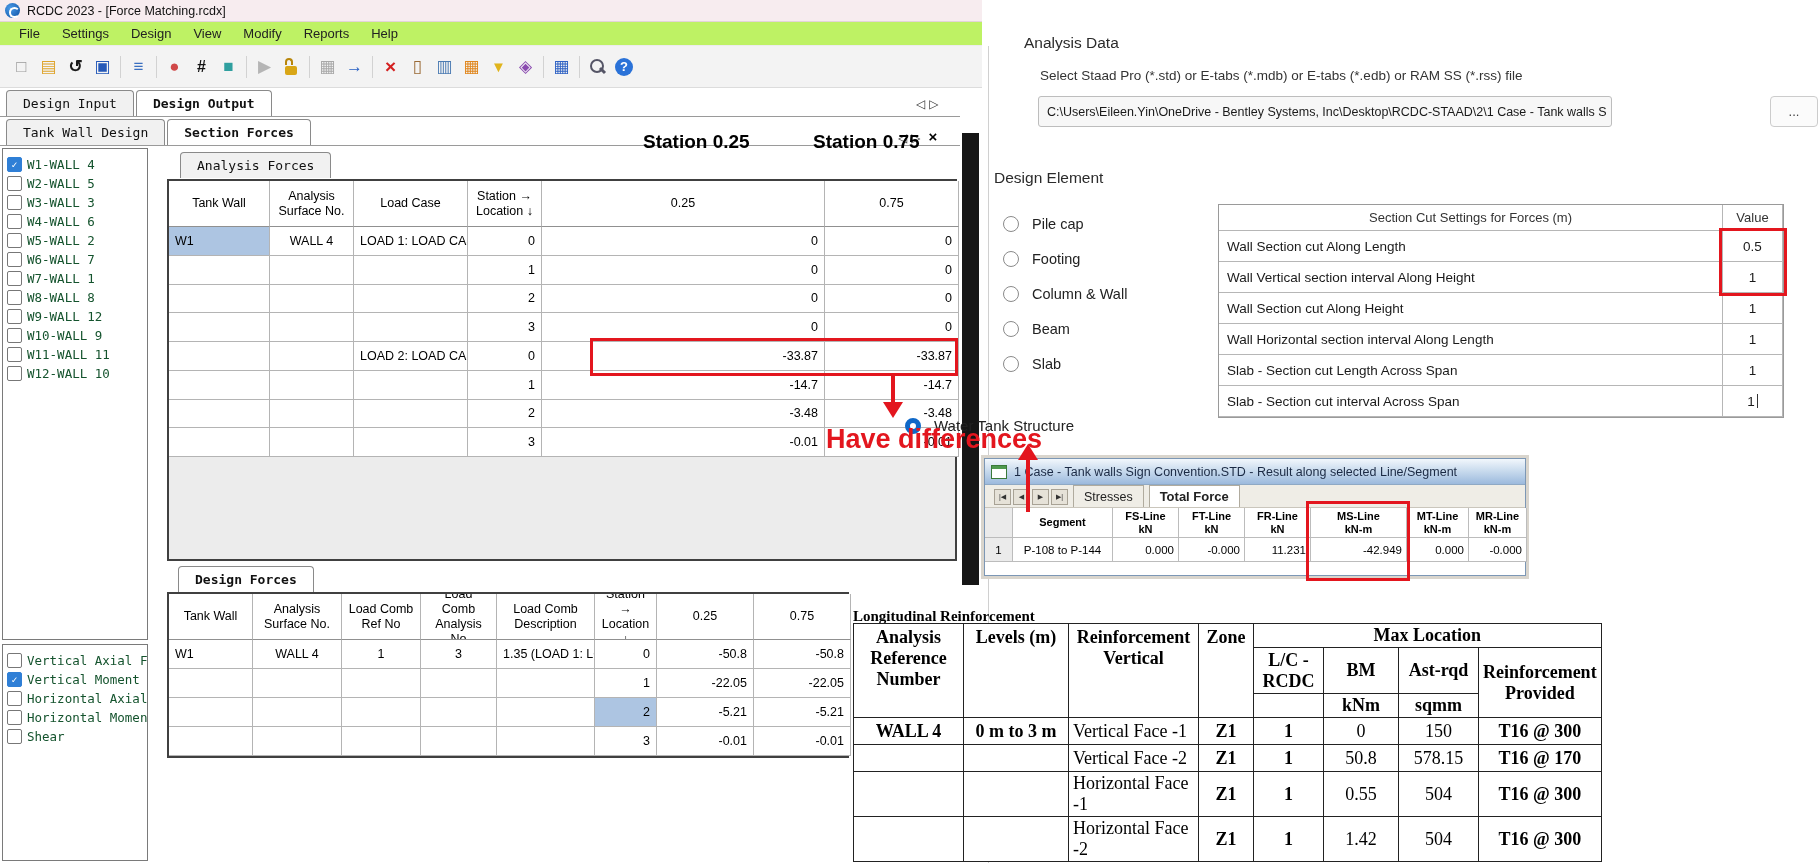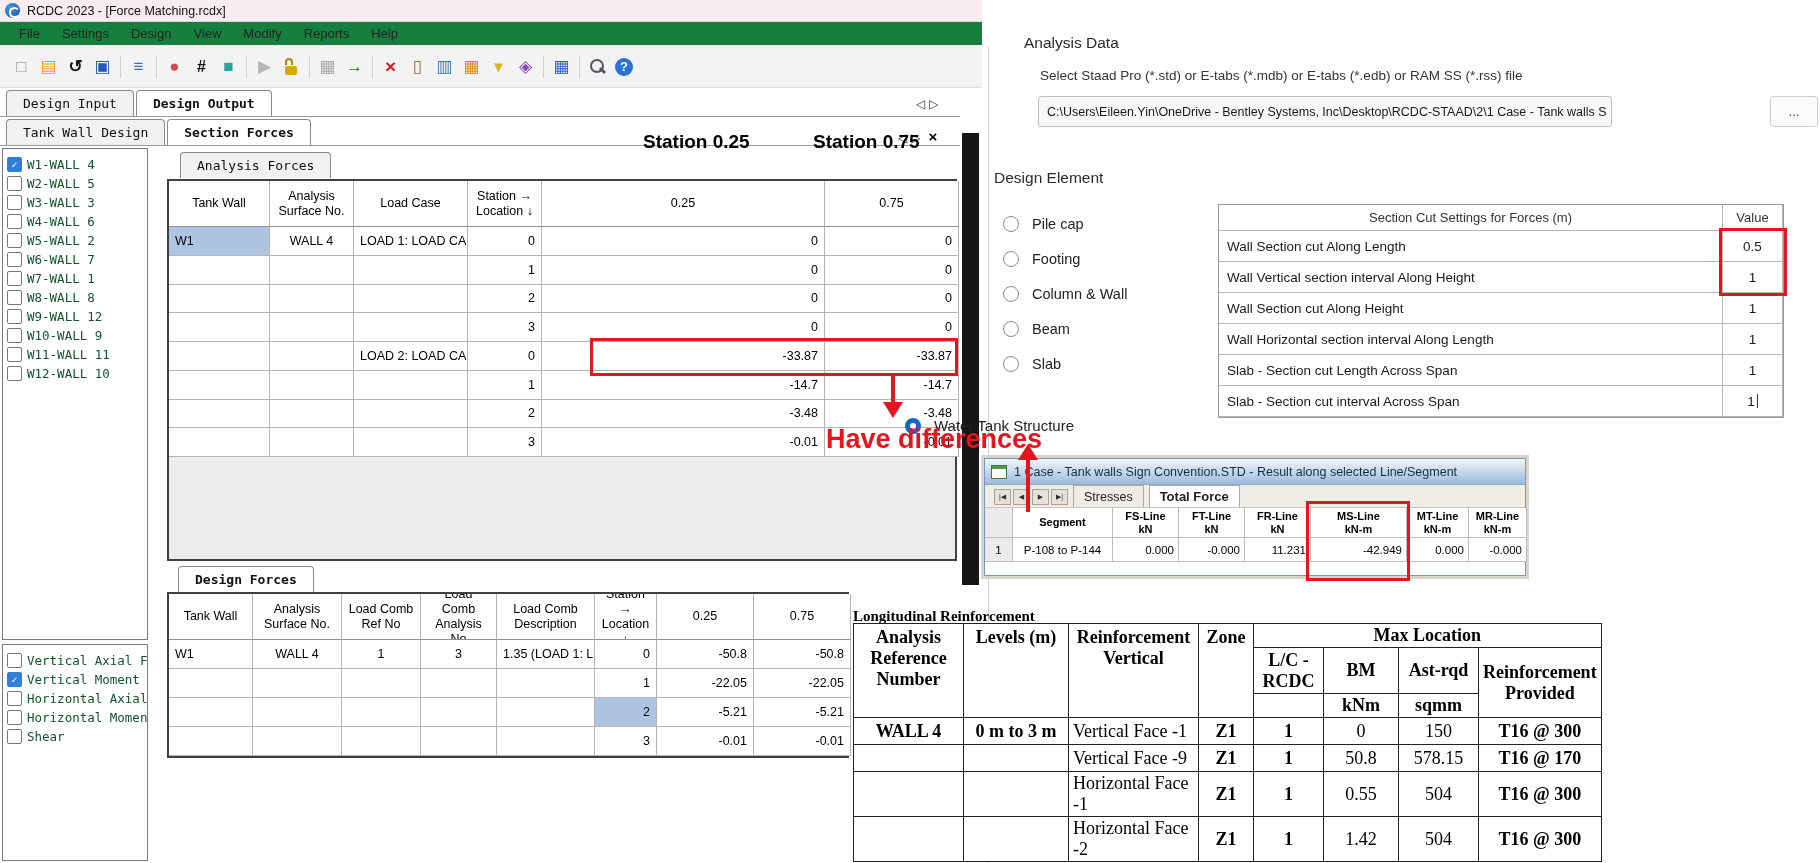--- a/index.html
+++ b/index.html
@@ -4,21 +4,21 @@
 <style>
   html,body{margin:0;padding:0;background:#fff;}
   .screen{position:relative;width:1820px;height:863px;background:#fff;font-family:"Liberation Sans",sans-serif;overflow:hidden;}
   .abs{position:absolute;}
 
   
   .titlebar{left:0;top:0;width:982px;height:22px;background:#f7ecef;border-bottom:1px solid #e3d4d8;display:flex;align-items:center;gap:7px;padding-left:5px;box-sizing:border-box;}
   .appicon{width:15px;height:15px;border-radius:50%;background:radial-gradient(circle at 35% 35%,#4a9ae8,#0b4ea0);position:relative;flex:none;}
   .appicon::after{content:"";position:absolute;left:4px;top:4px;width:7px;height:7px;border:2px solid #fff;border-right-color:transparent;border-radius:50%;}
   .titletext{font-size:12.5px;color:#111;}
-  .menubar{left:0;top:22px;width:982px;height:24px;background:#15803d;border-bottom:1px solid #ececec;display:flex;align-items:center;padding-left:8px;box-sizing:border-box;}
+  .menubar{left:0;top:22px;width:982px;height:24px;background:#bef264;border-bottom:1px solid #ececec;display:flex;align-items:center;padding-left:8px;box-sizing:border-box;}
   .menuitem{font-size:13px;color:#222;padding:0 11px;height:22px;display:flex;align-items:center;}
   .toolbar{left:0;top:46px;width:982px;height:42px;background:#f3f3f3;border-bottom:1px solid #dcdcdc;display:flex;align-items:center;padding-left:8px;box-sizing:border-box;}
   .ticon{width:25px;height:26px;display:flex;align-items:center;justify-content:center;font-size:17px;color:#555;margin:0 1px;position:relative;}
   .tsep{width:1px;height:22px;background:#d2d2d2;margin:0 4px;}
   [data-name="new-file-icon"]{color:#9a9a9a;}
   [data-name="open-folder-icon"]{color:#dea42c;}
   [data-name="undo-icon"]{color:#1a1a1a;font-weight:bold;}
   [data-name="save-icon"]{color:#2458b8;}
   [data-name="properties-icon"]{color:#3a6fc0;font-weight:bold;}
   [data-name="palette-icon"]{color:#d04848;}
@@ -537,21 +537,21 @@
       <td class="dir" data-name="reinf-cell">Vertical Face -1</td>
       <td class="b" data-name="reinf-cell">Z1</td>
       <td class="b" data-name="reinf-cell">1</td>
       <td data-name="reinf-cell">0</td>
       <td data-name="reinf-cell">150</td>
       <td class="b" data-name="reinf-cell">T16 @ 300</td>
     </tr>
     <tr style="height:27px;">
       <td data-name="reinf-cell"></td>
       <td data-name="reinf-cell"></td>
-      <td class="dir" data-name="reinf-cell">Vertical Face -9</td>
+      <td class="dir" data-name="reinf-cell">Vertical Face -2</td>
       <td class="b" data-name="reinf-cell">Z1</td>
       <td class="b" data-name="reinf-cell">1</td>
       <td data-name="reinf-cell">50.8</td>
       <td data-name="reinf-cell">578.15</td>
       <td class="b" data-name="reinf-cell">T16 @ 170</td>
     </tr>
     <tr style="height:41px;">
       <td data-name="reinf-cell"></td>
       <td data-name="reinf-cell"></td>
       <td class="dir" style="white-space:normal;width:130px;" data-name="reinf-cell">Horizontal Face -1</td>

